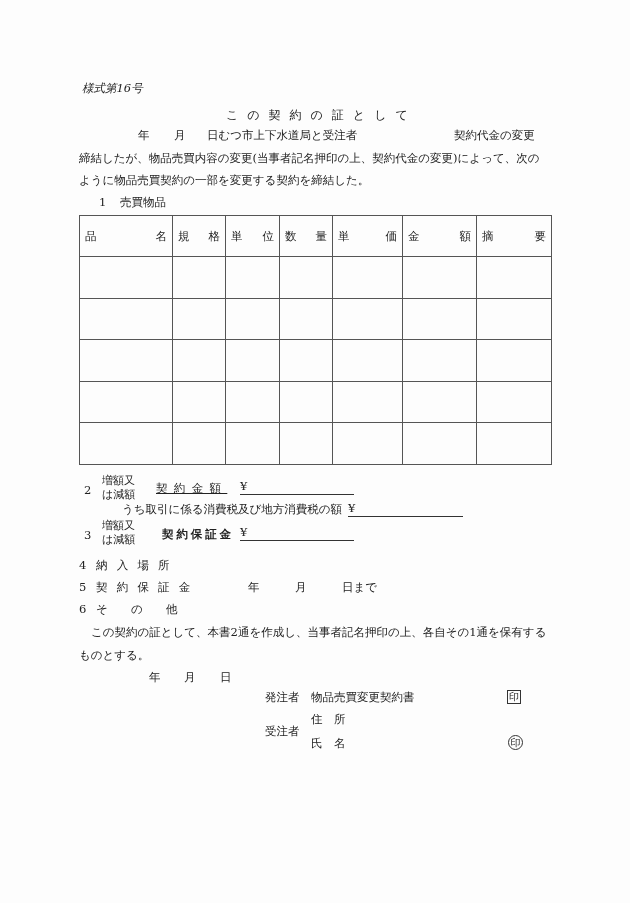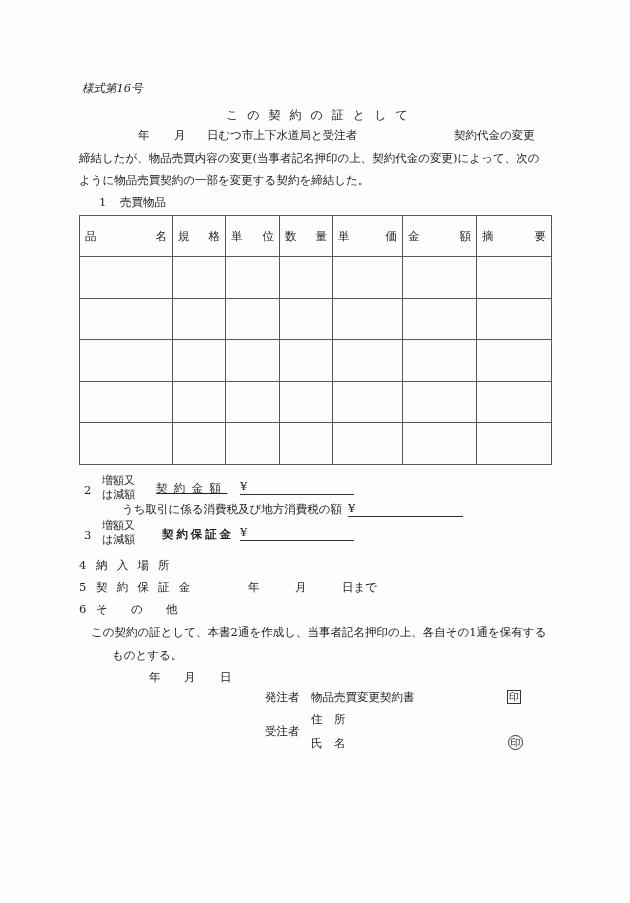--- a/index.html
+++ b/index.html
@@ -174,21 +174,21 @@
 <div class="abs" style="left:248px; top:582px;">年</div>
 <div class="abs" style="left:295px; top:582px;">月</div>
 <div class="abs" style="left:342px; top:582px;">日まで</div>
 
 <div class="abs" style="left:79px; top:604px;">6</div>
 <div class="abs" style="left:96px; top:604px;">そ</div>
 <div class="abs" style="left:131px; top:604px;">の</div>
 <div class="abs" style="left:166px; top:604px;">他</div>
 
 <div class="abs" style="left:91px; top:627px;">この契約の証として、本書2通を作成し、当事者記名押印の上、各自その1通を保有する</div>
-<div class="abs" style="left:79px; top:650px;margin-left:33px;">ものとする。</div>
+<div class="abs" style="left:79px; top:650px;">ものとする。</div>
 <div class="abs" style="left:149px; top:672px;">年</div>
 <div class="abs" style="left:184px; top:672px;">月</div>
 <div class="abs" style="left:220px; top:672px;">日</div>
 
 <div class="abs" style="left:265px; top:692px;">発注者</div>
 <div class="abs" style="left:311px; top:692px;">物品売買変更契約書</div>
 <div class="abs" style="left:507px; top:690px;"><span class="seal-box">印</span></div>
 
 <div class="abs" style="left:265px; top:726px;">受注者</div>
 <div class="abs" style="left:311px; top:714px;">住　所</div>

